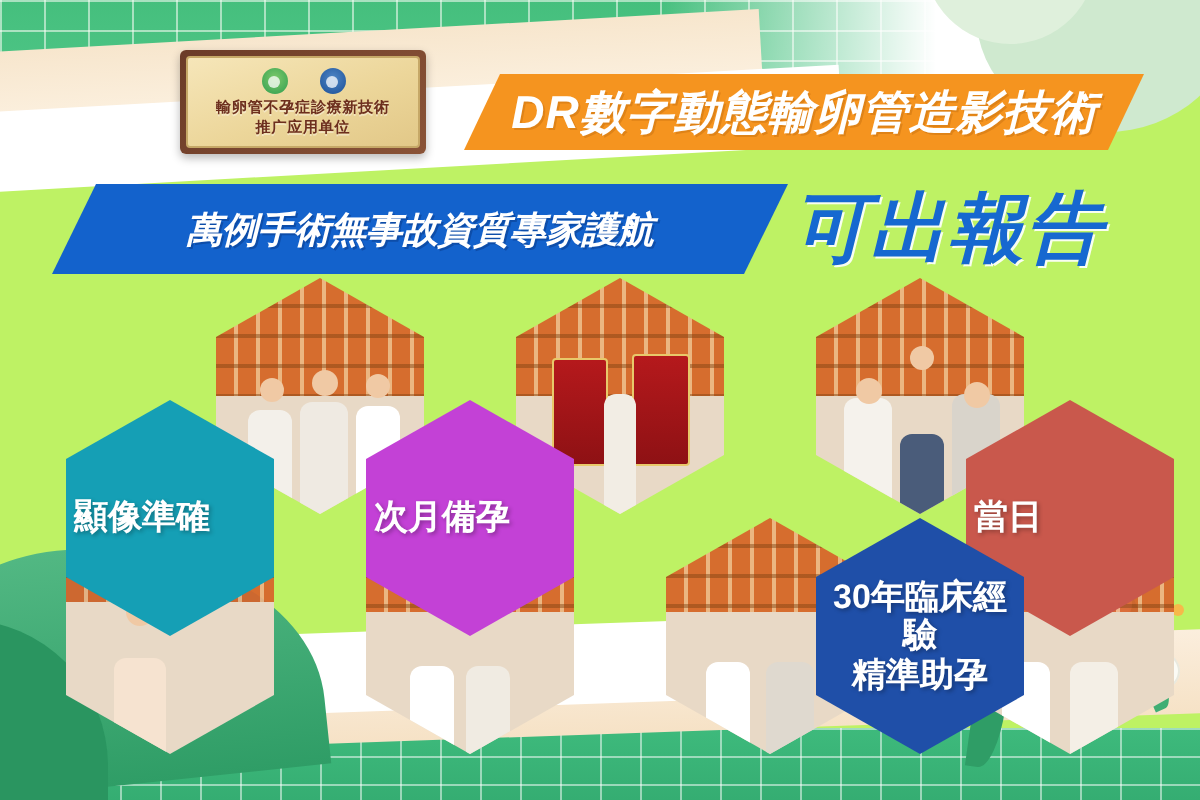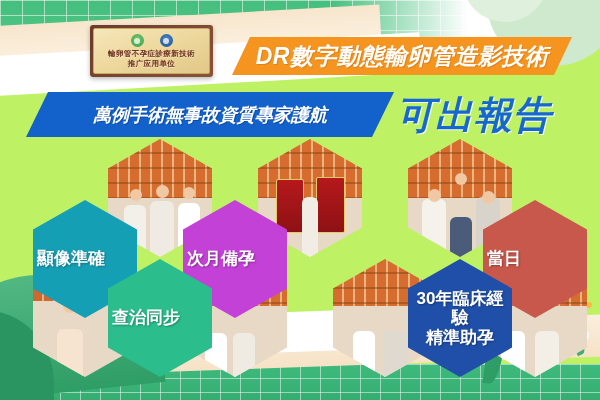--- a/index.html
+++ b/index.html
@@ -317,23 +317,20 @@
       <span class="label">次月備孕</span>
     </div>
 
 
     <div class="hex two" style="left:483px;top:55px;background:#c9584c;">
       <span class="label">
         <span>當日</span><br>
       </span>
     </div>
 
-    <div class="hex one" style="left:108px;top:114px;background:#2bbd8c;">
-      <span class="label">查治同步</span>
-    </div>
 
 
     <div class="hex small" style="left:408px;top:114px;background:#1f4fa8;">
       <span class="label">
         <span>30年臨床經驗</span><br>
         <span>精準助孕</span>
       </span>
     </div>
 
   </div>

